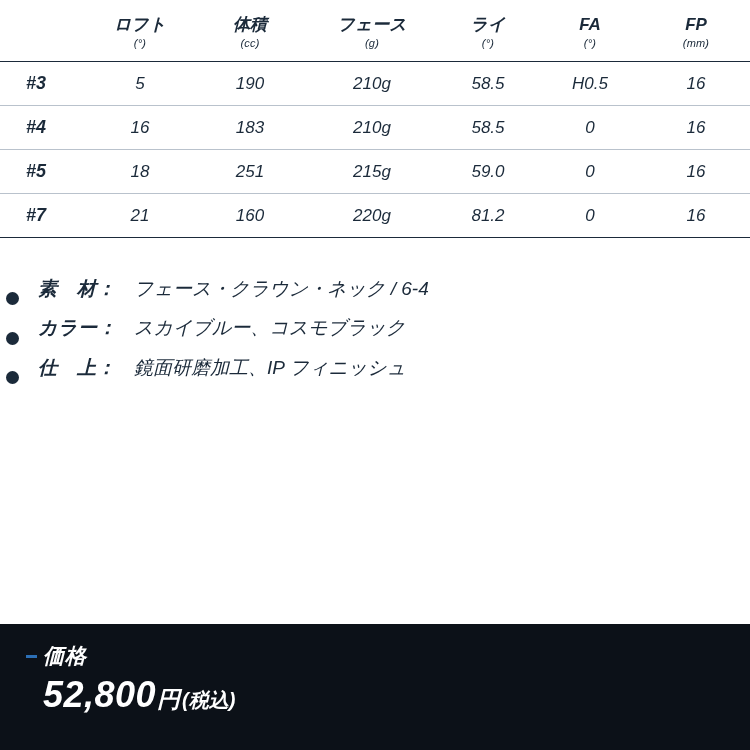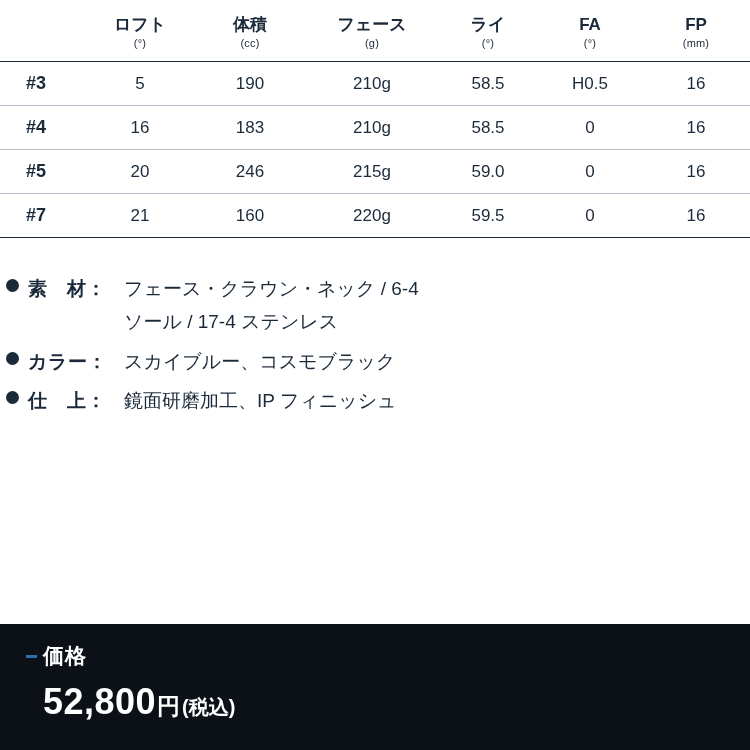--- a/index.html
+++ b/index.html
@@ -13,20 +13,21 @@
     font-family: "Liberation Sans", "DejaVu Sans", sans-serif;
     color: #1b2a3a;
     -webkit-font-smoothing: antialiased;
     overflow: hidden;
   }
   .page {
     position: relative;
     width: 618px;
     height: 750px;
     box-sizing: border-box;
+    font-style: italic;
   }
 
   
   .spec-table {
     width: 750px;
     border-collapse: collapse;
     table-layout: fixed;
     color: #1b2a3a;
   }
   .spec-table col.c-model { width: 86px; }
@@ -80,22 +81,23 @@
   .notes .note-line { white-space: pre; }
   .notes .note-gap { display: inline-block; width: 22px; }
 
   
   .spec-list {
     margin-top: 34px;
     margin-left: 6px;
   }
   .spec-item {
     display: flex;
-    align-items: flex-start;
+    align-items: flex-end;
     margin-bottom: 6px;
+    gap: 10px;
   }
   .bullet {
     flex: none;
     width: 13px;
     height: 13px;
     border-radius: 50%;
     background: #1b2a3a;
     margin-top: 7px;
     margin-right: 9px;
   }
@@ -138,21 +140,21 @@
     height: 3px;
     background: #2c6fb5;
     margin-right: 6px;
   }
   .price-label {
     font-size: 21px;
     font-weight: bold;
     letter-spacing: 1px;
   }
   .price-value-row {
-    margin-top: 11px;
+    margin-top: 4px;
     display: flex;
     align-items: baseline;
     padding-left: 17px;
   }
   .price-number {
     font-size: 36px;
     font-weight: bold;
     letter-spacing: 0.5px;
   }
   .price-yen {
@@ -227,47 +229,46 @@
         <td class="model">#4</td>
         <td>16</td>
         <td>183</td>
         <td>210g</td>
         <td>58.5</td>
         <td>0</td>
         <td>16</td>
       </tr>
       <tr>
         <td class="model">#5</td>
-        <td>20</td>
-        <td>246</td>
+        <td>18</td>
+        <td>251</td>
         <td>215g</td>
         <td>59.0</td>
         <td>0</td>
         <td>16</td>
       </tr>
       <tr>
         <td class="model">#7</td>
         <td>21</td>
         <td>160</td>
         <td>220g</td>
-        <td>59.5</td>
+        <td>81.2</td>
         <td>0</td>
         <td>16</td>
       </tr>
     </tbody>
   </table>
 
 
   <div class="spec-list">
 
     <div class="spec-item">
       <span class="bullet"></span>
       <div class="spec-body">
         <span class="spec-label w-wide">素　材：</span><span class="spec-value">フェース・クラウン・ネック / 6-4</span>
-        <span class="spec-sub">ソール / 17-4 ステンレス</span>
       </div>
     </div>
 
 
     <div class="spec-item">
       <span class="bullet"></span>
       <div class="spec-body">
         <span class="spec-label w-wide">カラー：</span><span class="spec-value">スカイブルー、コスモブラック</span>
       </div>
     </div>

